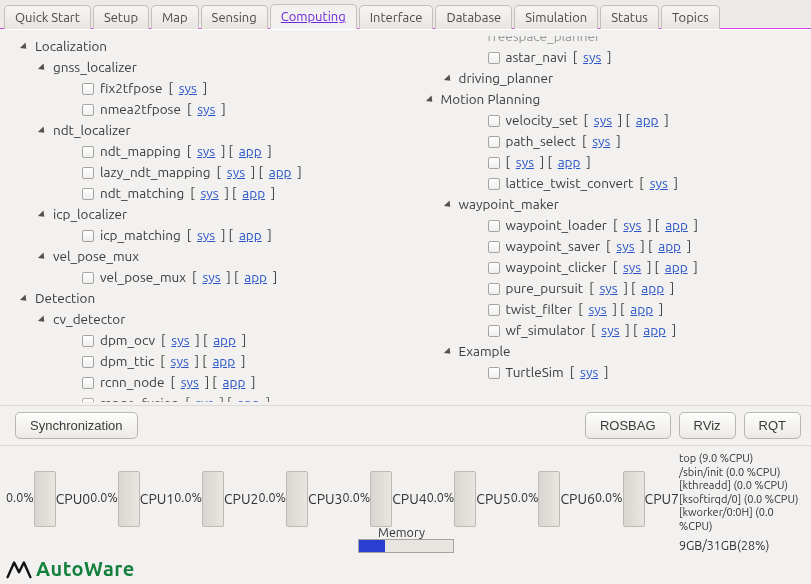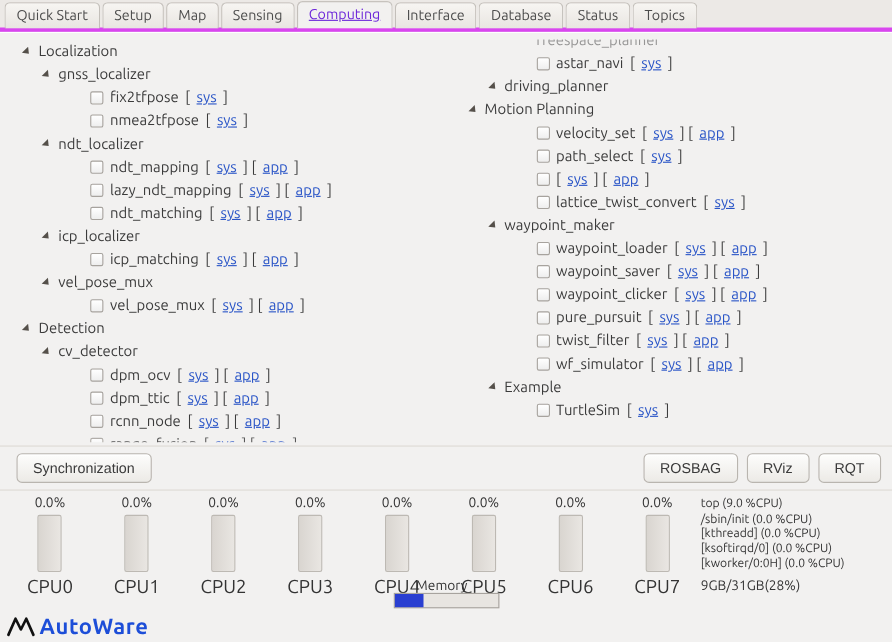--- a/index.html
+++ b/index.html
@@ -1,20 +1,20 @@
 <!DOCTYPE html>
 <html><head>
 <meta charset="utf-8">
 <style>
   * { box-sizing: border-box; }
   html, body { margin:0; padding:0; font-family: "Ubuntu", "DejaVu Sans", Arial, sans-serif; font-size:13.5px; color:#333; background:#f2f1f0; }
   .app { width:811px; height:584px; position:relative; display:flex; flex-direction:column; background:#f2f1f0; overflow:hidden; }
 
   
-  .tabbar { display:flex; align-items:flex-end; height:29px; padding:3px 4px 0 4px; gap:2px; border-bottom:4px solid #d946ef; background:#ece9e6; }
+  .tabbar { display:flex; align-items:flex-end; height:29px; padding:3px 4px 0 4px; gap:2px; border-bottom:1px solid #d946ef; background:#ece9e6; }
   .tab { padding:4px 10px 5px; font-size:13px; color:#4c4c4c; border:1px solid #c3bfba; border-bottom:none; border-radius:5px 5px 0 0; background:linear-gradient(#f7f5f2,#e8e5e1); cursor:pointer; position:relative; top:1px;}
   .tab.active { background:#f2f1f0; font-weight:400; color:#6d28d9; border-bottom:1px solid #f2f1f0; z-index:2;text-decoration:underline;}
   .content { flex:1; display:flex; overflow:hidden; border-top:1px solid #fff; }
   .col { width:50%; overflow:hidden; padding:6px 2px 0 2px; }
   .scroll { height:366px; overflow:hidden; position:relative; }
   .tree { font-size:13.5px; line-height:21px; }
   .node { display:flex; align-items:center; gap:6px; padding-left:0; }
   .twisty { width:0;height:0;border-left:5px solid #55504a;border-top:4.5px solid transparent;border-bottom:4.5px solid transparent; transform:rotate(45deg); margin-left:2px; margin-right:2px; cursor:pointer;}
   .cb { width:12px;height:12px;border:1px solid #a7a39e; border-radius:2px; background:linear-gradient(#fff,#eee); cursor:pointer;}
   .lbl { color:#3b3b3b; }
@@ -22,47 +22,48 @@
   .brac { color:#3b3b3b; }
   .lvl0 { padding-left:18px; }
   .lvl1 { padding-left:36px; }
   .lvl2c { padding-left:80px; display:flex; align-items:center; gap:6px;}
   .btnrow { display:flex; align-items:center; padding:6px 10px; border-top:1px solid #ddd9d4; border-bottom:1px solid #ddd9d4; background:#f2f1f0;}
   .spacer { flex:1; }
   .gbtn { font-size:13px; padding:5px 14px; border:1px solid #b9b5af; border-radius:5px; background:linear-gradient(#fdfdfc,#eceae6); color:#3b3b3b; cursor:pointer; margin-left:8px; box-shadow:0 1px 0 #fff inset;}
   .gbtn:first-child{margin-left:5px;}
   
   .gaugerow { display:flex; padding:4px 6px 0 6px; height:97px; }
-  .cpu { flex:1; display:flex; flex-direction:column; align-items:center; }
+  .cpu { flex:1; display:flex; flex-direction:row; align-items:center; }
   .pct { font-size:12.5px; color:#333; }
   .bar { width:22px; height:56px; margin-top:4px; border:1px solid #bdb9b3; border-radius:2px; background:linear-gradient(90deg,#d9d5d0,#e9e6e2);}
-  .cpulbl { font-size:17px; color:#333; margin-top:4px;}
+  .cpulbl { font-size:14px; color:#333; margin-top:4px;}
   .procs { width:168px; font-size:11px; line-height:13.5px; color:#333; padding-top:2px;}
   .memrow { display:flex; align-items:center; justify-content:flex-end; padding:0 8px 2px 0; font-size:12.5px;}
   .memlabel { font-size:12.5px; margin-right:0px;}
   .membar { width:96px; height:14px; border:1px solid #a7a39e; background:#e8e5e1; display:inline-block; margin-left:8px; position:relative;}
   .membar .fill { position:absolute; left:0; top:0; bottom:0; width:28%; background:#2a3fd1;}
   
   .logorow { display:flex; align-items:center; padding:2px 8px 4px 6px; }
   .logo-icon { width:26px; height:20px; }
-  .logo-text { font-size:20px; font-weight:600; letter-spacing:0.5px; color:#1d4ed8; margin-left:4px;}
+  .logo-text { font-size:20px; font-weight:600; letter-spacing:0.5px; color:#15803d; margin-left:4px;}
   .cut { color:#888; } 
 </style>
 </head>
 <body>
 <div class="app">
 
 <div class="tabbar">
   <div class="tab">Quick Start</div>
   <div class="tab">Setup</div>
   <div class="tab">Map</div>
   <div class="tab">Sensing</div>
   <div class="tab active">Computing</div>
   <div class="tab">Interface</div>
   <div class="tab">Database</div>
+  <div class="tab">Simulation</div>
   <div class="tab">Status</div>
   <div class="tab">Topics</div>
 </div>
 
 <div class="content">
 
   <div class="col">
     <div class="scroll tree">
 
       <div class="node lvl0">

